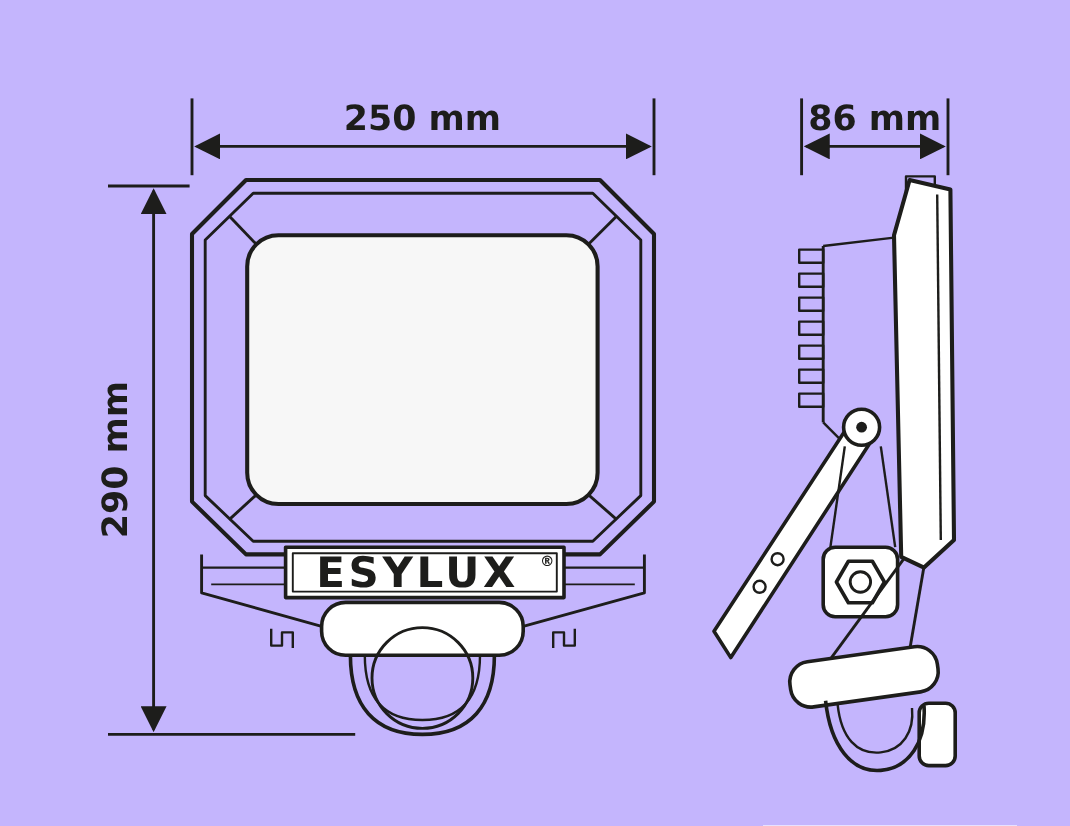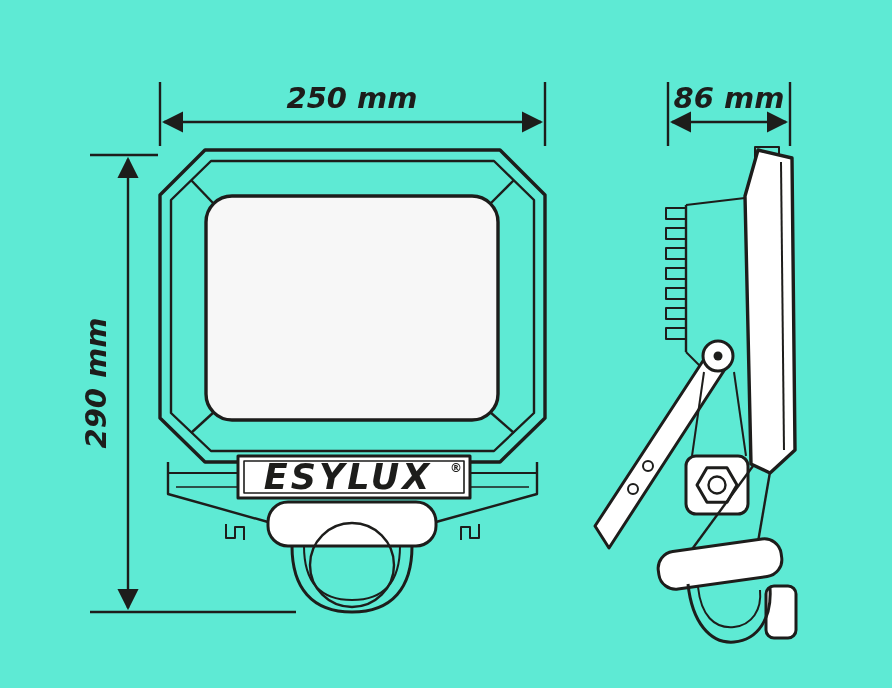--- a/index.html
+++ b/index.html
@@ -1,17 +1,17 @@
 <!DOCTYPE html>
 <html><head>
 <meta charset="utf-8">
 <style>
   html,body{margin:0;padding:0;background:#ffffff;}
-  .canvas{position:relative;width:892px;height:688px;background:#5eead4;overflow:hidden;
-          font-family:"DejaVu Sans", sans-serif;font-style:italic;}
+  .canvas{position:relative;width:892px;height:688px;background:#c4b5fd;overflow:hidden;
+          font-family:"DejaVu Sans", sans-serif;}
   svg{display:block;}
   .ln{stroke:#1d1d1b;fill:none;stroke-linejoin:round;stroke-linecap:butt;}
   .s35{stroke-width:3.4;}
   .s3{stroke-width:3;}
   .s25{stroke-width:2.4;}
   .s2{stroke-width:2;}
   .s15{stroke-width:1.6;}
   .fw{fill:#ffffff;}
   .fscreen{fill:#f7f7f7;}
   .dim{stroke:#1d1d1b;stroke-width:2.4;fill:none;}

